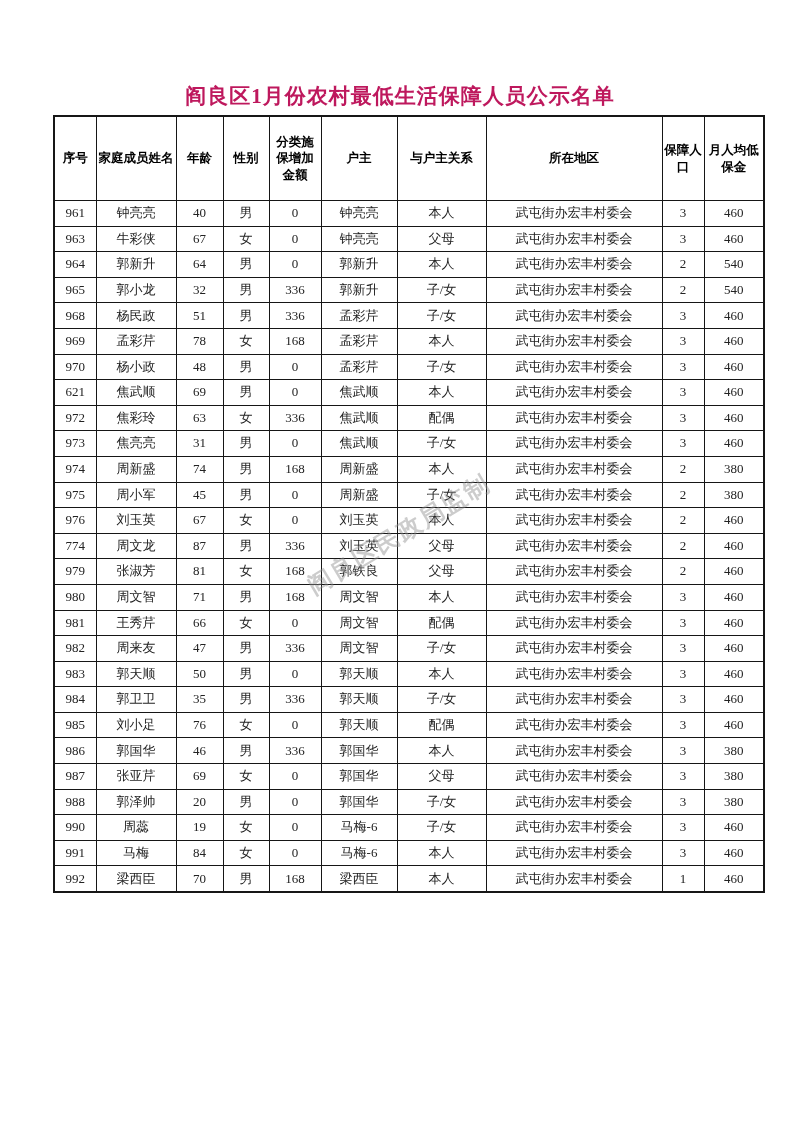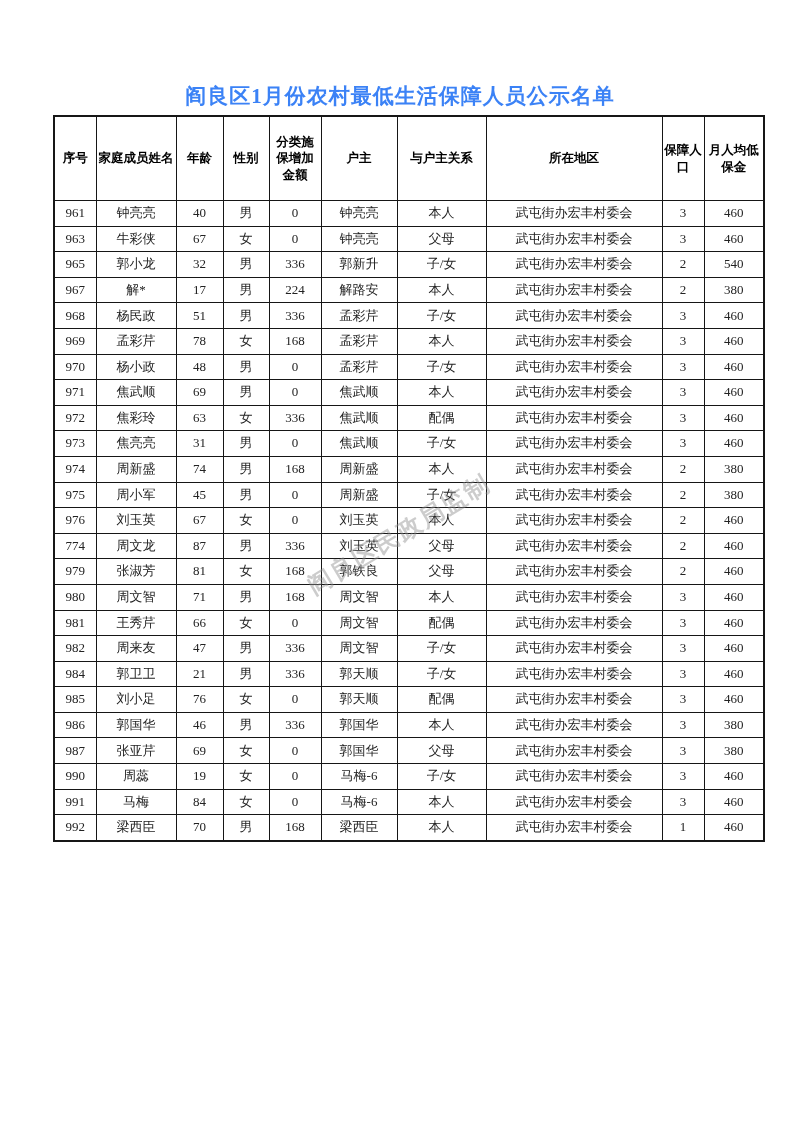--- a/index.html
+++ b/index.html
@@ -11,21 +11,21 @@
     font-family:"Liberation Serif","DejaVu Serif",serif;
     color:#1a1a1a;
   }
   .doc-title{
     position:absolute;
     top:82px;left:0;width:800px;
     text-align:center;
     font-size:21px;
     font-weight:bold;
     letter-spacing:1px;
-    color:#3b82f6;
+    color:#be185d;
   }
   table.roster{
     position:absolute;
     left:53px;top:115px;
     width:710px;
     border-collapse:collapse;
     table-layout:fixed;
     border:2px solid #161616;
   }
   table.roster th, table.roster td{
@@ -126,44 +126,44 @@
           <td>67</td>
           <td>女</td>
           <td>0</td>
           <td>钟亮亮</td>
           <td>父母</td>
           <td>武屯街办宏丰村委会</td>
           <td>3</td>
           <td>460</td>
         </tr>
         <tr>
+          <td>964</td>
+          <td>郭新升</td>
+          <td>64</td>
+          <td>男</td>
+          <td>0</td>
+          <td>郭新升</td>
+          <td>本人</td>
+          <td>武屯街办宏丰村委会</td>
+          <td>2</td>
+          <td>540</td>
+        </tr>
+        <tr>
           <td>965</td>
           <td>郭小龙</td>
           <td>32</td>
           <td>男</td>
           <td>336</td>
           <td>郭新升</td>
           <td>子/女</td>
           <td>武屯街办宏丰村委会</td>
           <td>2</td>
           <td>540</td>
         </tr>
         <tr>
-          <td>967</td>
-          <td>解*</td>
-          <td>17</td>
-          <td>男</td>
-          <td>224</td>
-          <td>解路安</td>
-          <td>本人</td>
-          <td>武屯街办宏丰村委会</td>
-          <td>2</td>
-          <td>380</td>
-        </tr>
-        <tr>
           <td>968</td>
           <td>杨民政</td>
           <td>51</td>
           <td>男</td>
           <td>336</td>
           <td>孟彩芹</td>
           <td>子/女</td>
           <td>武屯街办宏丰村委会</td>
           <td>3</td>
           <td>460</td>
@@ -186,21 +186,21 @@
           <td>48</td>
           <td>男</td>
           <td>0</td>
           <td>孟彩芹</td>
           <td>子/女</td>
           <td>武屯街办宏丰村委会</td>
           <td>3</td>
           <td>460</td>
         </tr>
         <tr>
-          <td>971</td>
+          <td>621</td>
           <td>焦武顺</td>
           <td>69</td>
           <td>男</td>
           <td>0</td>
           <td>焦武顺</td>
           <td>本人</td>
           <td>武屯街办宏丰村委会</td>
           <td>3</td>
           <td>460</td>
         </tr>
@@ -318,23 +318,35 @@
           <td>47</td>
           <td>男</td>
           <td>336</td>
           <td>周文智</td>
           <td>子/女</td>
           <td>武屯街办宏丰村委会</td>
           <td>3</td>
           <td>460</td>
         </tr>
         <tr>
+          <td>983</td>
+          <td>郭天顺</td>
+          <td>50</td>
+          <td>男</td>
+          <td>0</td>
+          <td>郭天顺</td>
+          <td>本人</td>
+          <td>武屯街办宏丰村委会</td>
+          <td>3</td>
+          <td>460</td>
+        </tr>
+        <tr>
           <td>984</td>
           <td>郭卫卫</td>
-          <td>21</td>
+          <td>35</td>
           <td>男</td>
           <td>336</td>
           <td>郭天顺</td>
           <td>子/女</td>
           <td>武屯街办宏丰村委会</td>
           <td>3</td>
           <td>460</td>
         </tr>
         <tr>
           <td>985</td>
@@ -366,20 +378,32 @@
           <td>69</td>
           <td>女</td>
           <td>0</td>
           <td>郭国华</td>
           <td>父母</td>
           <td>武屯街办宏丰村委会</td>
           <td>3</td>
           <td>380</td>
         </tr>
         <tr>
+          <td>988</td>
+          <td>郭泽帅</td>
+          <td>20</td>
+          <td>男</td>
+          <td>0</td>
+          <td>郭国华</td>
+          <td>子/女</td>
+          <td>武屯街办宏丰村委会</td>
+          <td>3</td>
+          <td>380</td>
+        </tr>
+        <tr>
           <td>990</td>
           <td>周蕊</td>
           <td>19</td>
           <td>女</td>
           <td>0</td>
           <td>马梅-6</td>
           <td>子/女</td>
           <td>武屯街办宏丰村委会</td>
           <td>3</td>
           <td>460</td>

